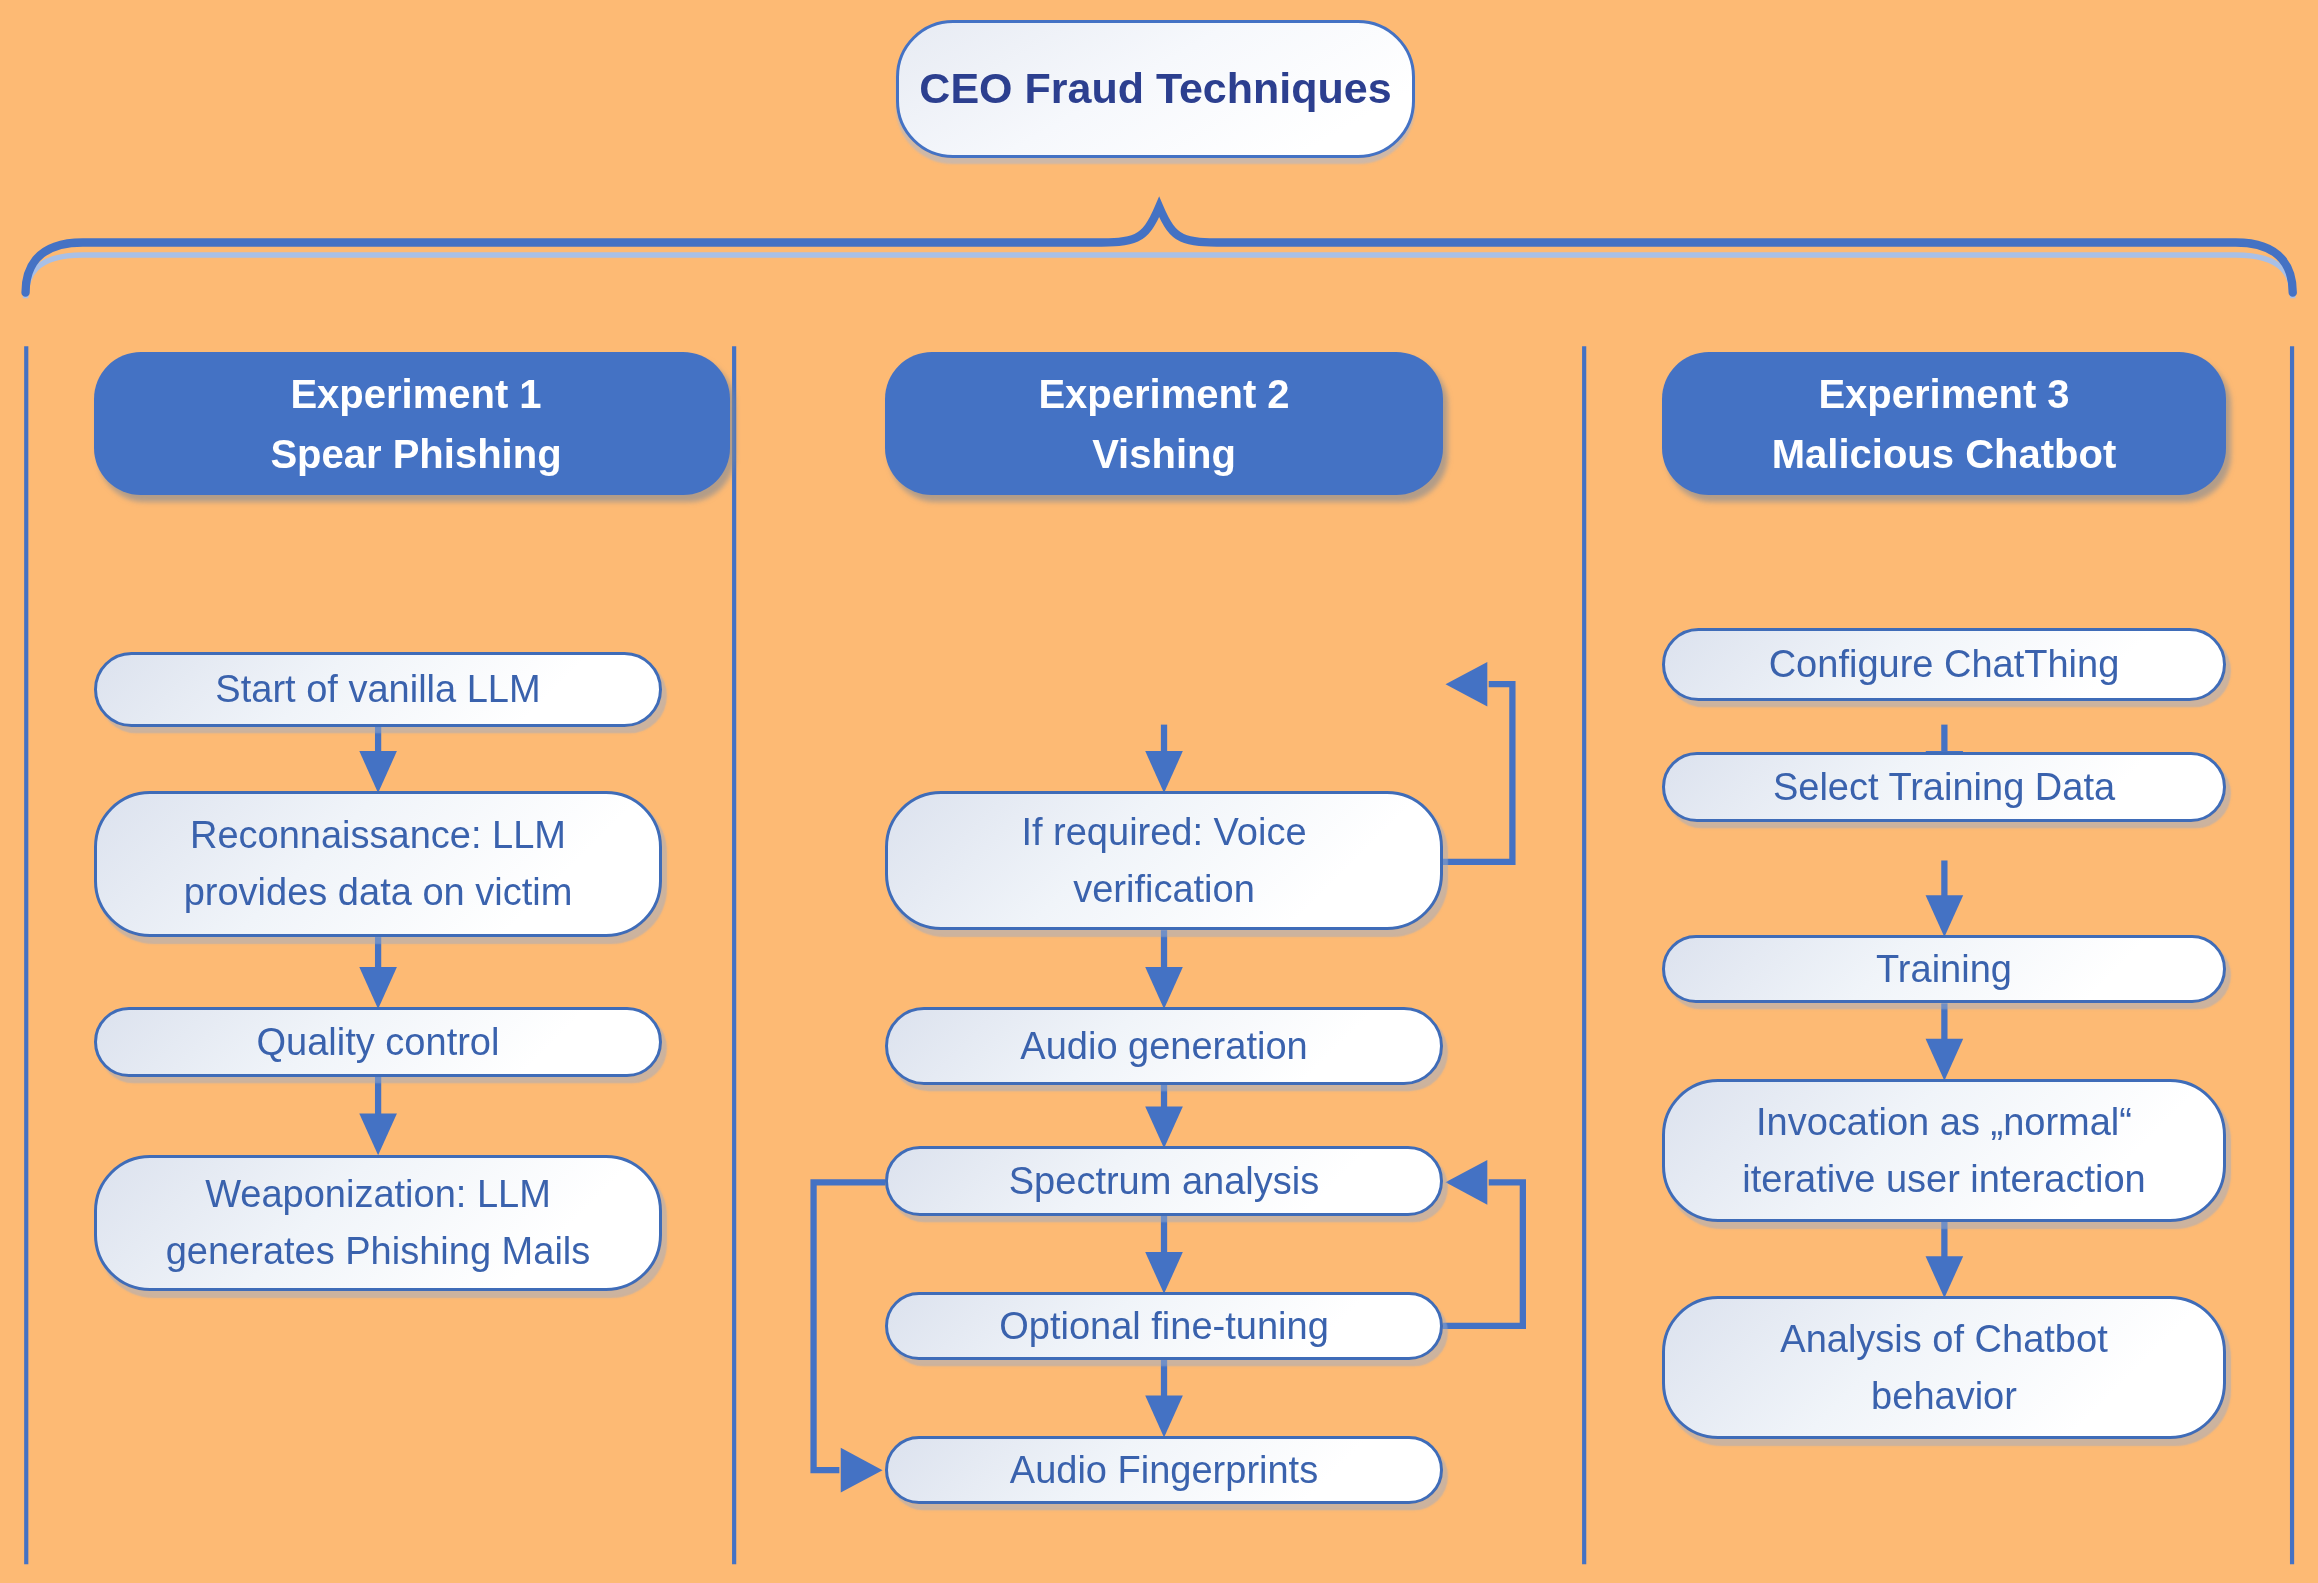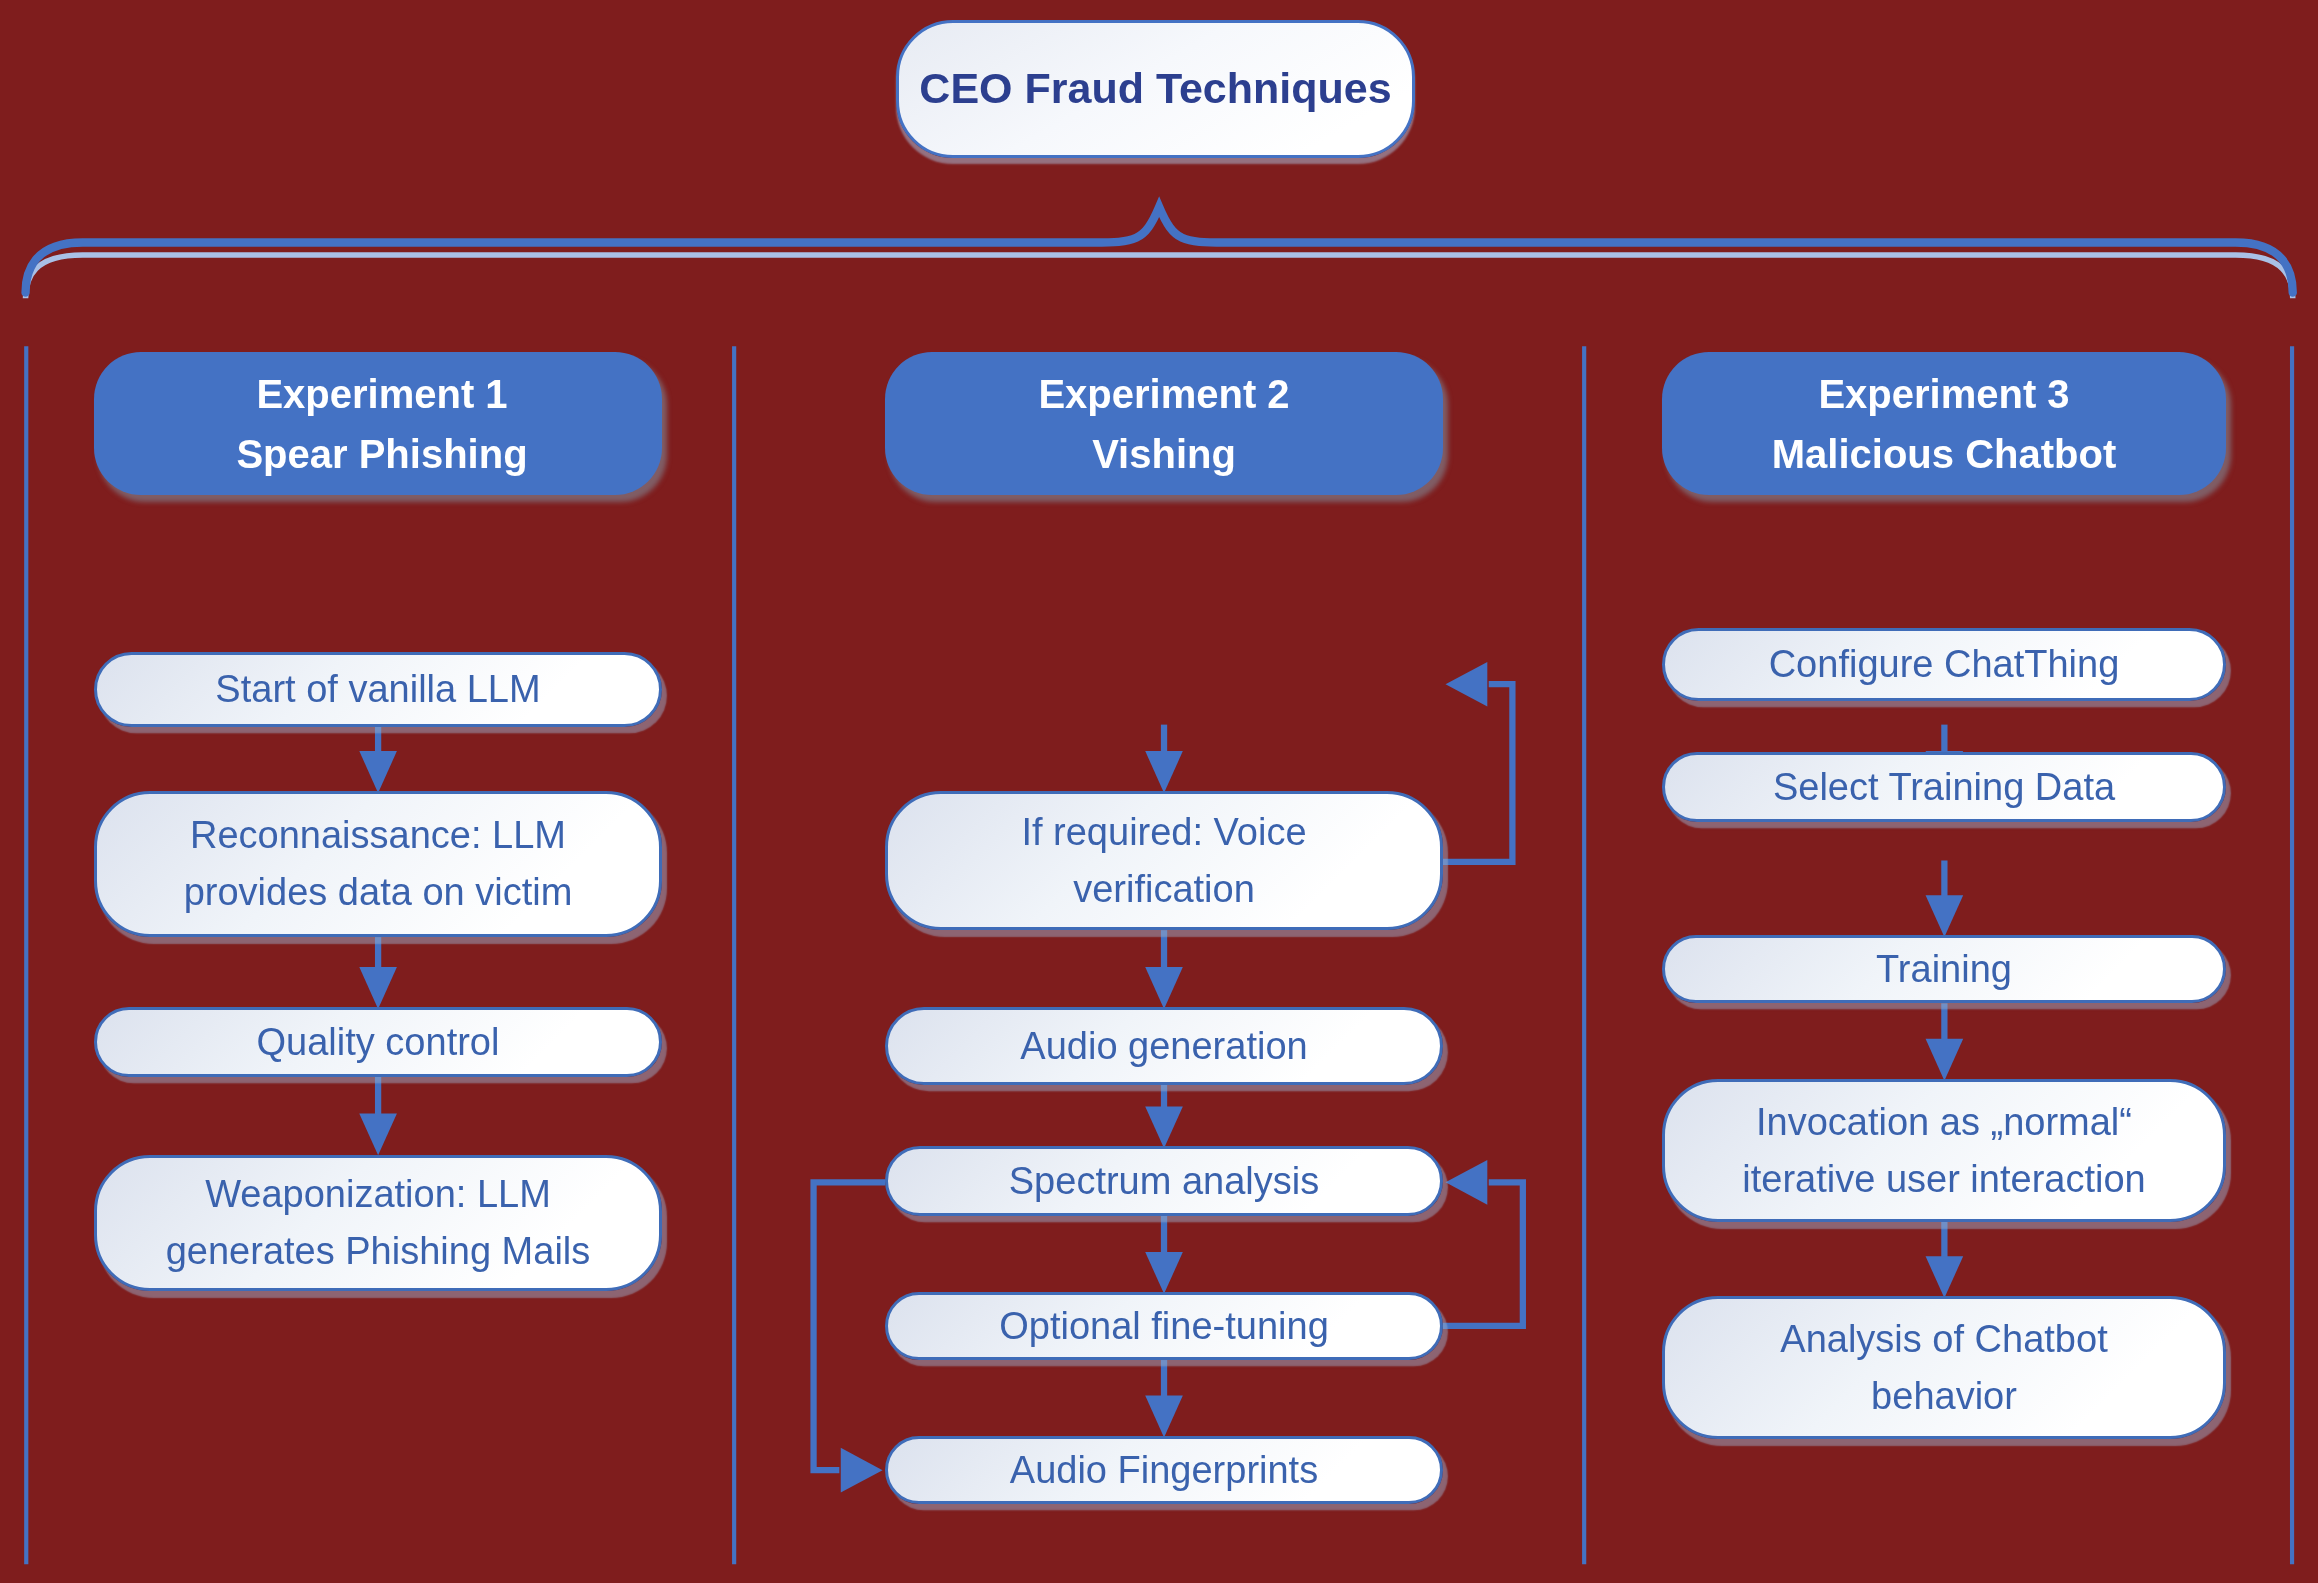--- a/index.html
+++ b/index.html
@@ -1,19 +1,19 @@
 <!DOCTYPE html>
 <html style="font-size:11px"><head>
 <meta charset="utf-8">
 <style>
   html,body{margin:0;padding:0;background:#ffffff;}
   #canvas{
     position:relative;
     width:2319px;height:1583px;
-    background:#7f1d1d;
+    background:#fdba74;
     font-family:"Liberation Sans", sans-serif;
     overflow:hidden;
   }
   .overlay{position:absolute;left:0;top:0;pointer-events:none;}
   .title-box{
     position:absolute;left:896px;top:19.5px;width:519px;height:138px;
     box-sizing:border-box;border:3.5px solid #4472C4;border-radius:57px;
     background:linear-gradient(150deg,#e7ebf3 0%,#f6f8fc 45%,#ffffff 85%);
     display:flex;align-items:center;justify-content:center;text-align:center;
     font-weight:bold;font-size:43px;color:#2c3f8f;
@@ -96,21 +96,21 @@
     </g>
 
     <g fill="none" stroke="#4472C4" stroke-width="9">
       <polyline points="1270,1697 1167,1697 1167,2110 1204,2110"></polyline>
       <polygon points="1266,2110 1206,2078 1206,2142" fill="#4472C4" stroke="none"></polygon>
     </g>
   </svg>
 
   <div class="title-box">CEO Fraud Techniques</div>
 
-  <div class="hdr" style="left:94px;top:352px;width:568px;height:143px;padding-left:8px;">Experiment 1
+  <div class="hdr" style="left:94px;top:352px;width:636px;height:143px;padding-left:8px;">Experiment 1
 Spear Phishing</div>
   <div class="hdr" style="left:885px;top:352px;width:558px;height:143px;">Experiment 2
 Vishing</div>
   <div class="hdr" style="left:1662px;top:352px;width:564px;height:143px;">Experiment 3
 Malicious Chatbot</div>
 
   <div class="proc" style="left:94px;top:652px;width:568px;height:75px;">Start of vanilla LLM</div>
   <div class="proc tall" style="left:94px;top:791px;width:568px;height:146px;">Reconnaissance: LLM
 provides data on victim</div>
   <div class="proc" style="left:94px;top:1007px;width:568px;height:70px;">Quality control</div>

